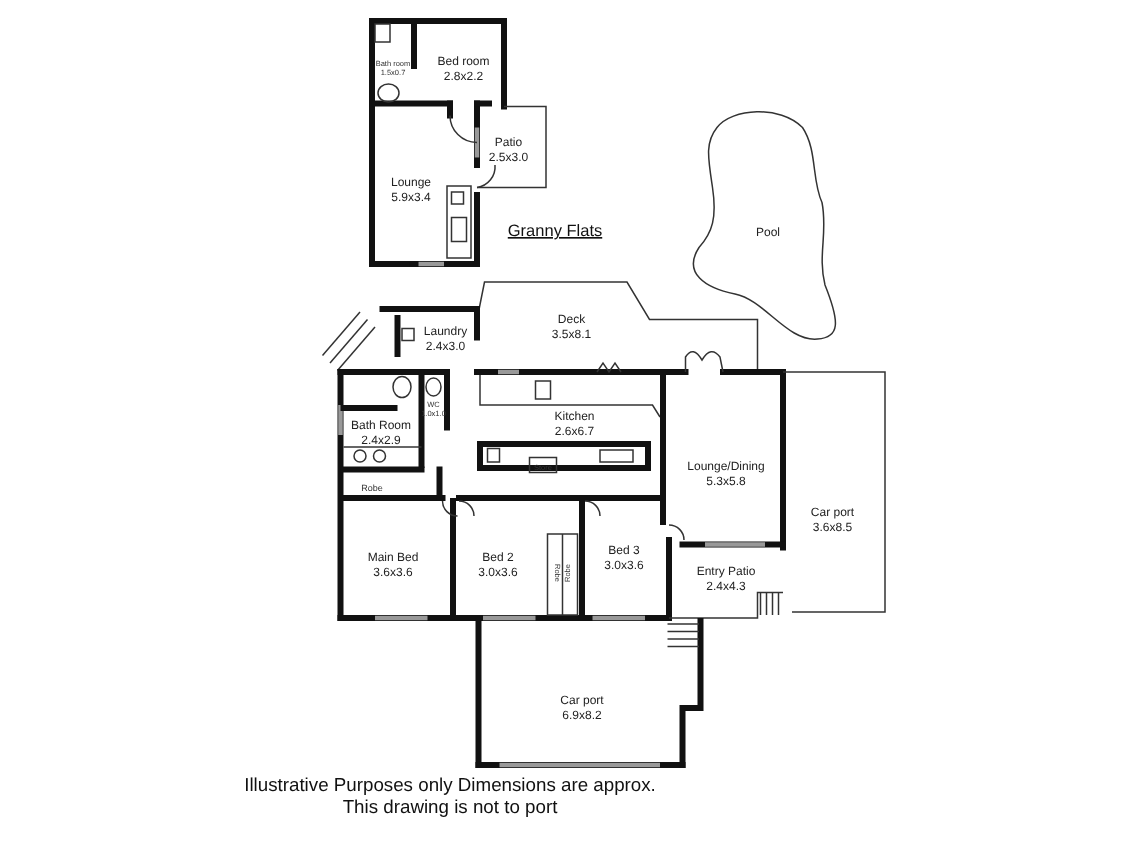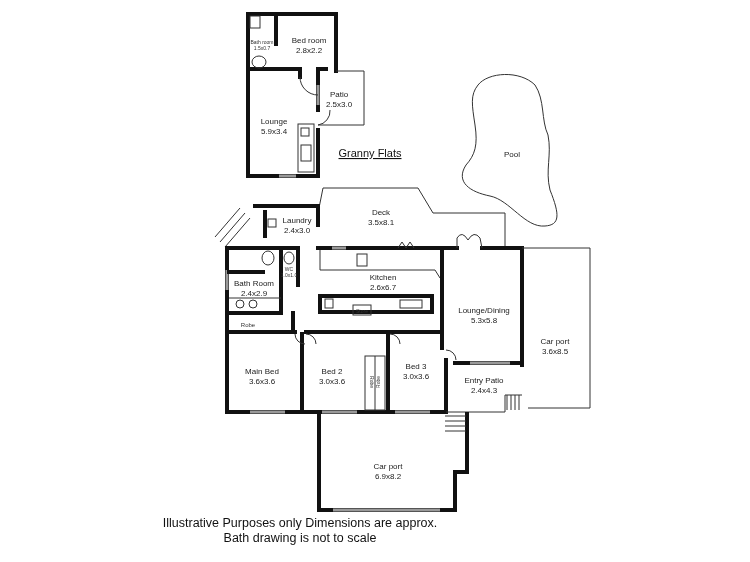--- a/index.html
+++ b/index.html
@@ -174,13 +174,13 @@
     <text class="lbl" x="555" y="344"><tspan>Car port</tspan></text>
     <text class="lbl" x="555" y="354"><tspan>3.6x8.5</tspan></text>
     <text class="lbl" x="484" y="383"><tspan>Entry Patio</tspan></text>
     <text class="lbl" x="484" y="393"><tspan>2.4x4.3</tspan></text>
     <text class="lbl" x="388" y="469"><tspan>Car port</tspan></text>
     <text class="lbl" x="388" y="479"><tspan>6.9x8.2</tspan></text>
   </g>
 </svg>
 
 <div class="footer" style="top:516px">Illustrative Purposes only Dimensions are approx.</div>
-<div class="footer" style="top:531px">Bath drawing is not to scale</div>
+<div class="footer" style="top:531px">This drawing is not to port</div>
 
 </body></html>

